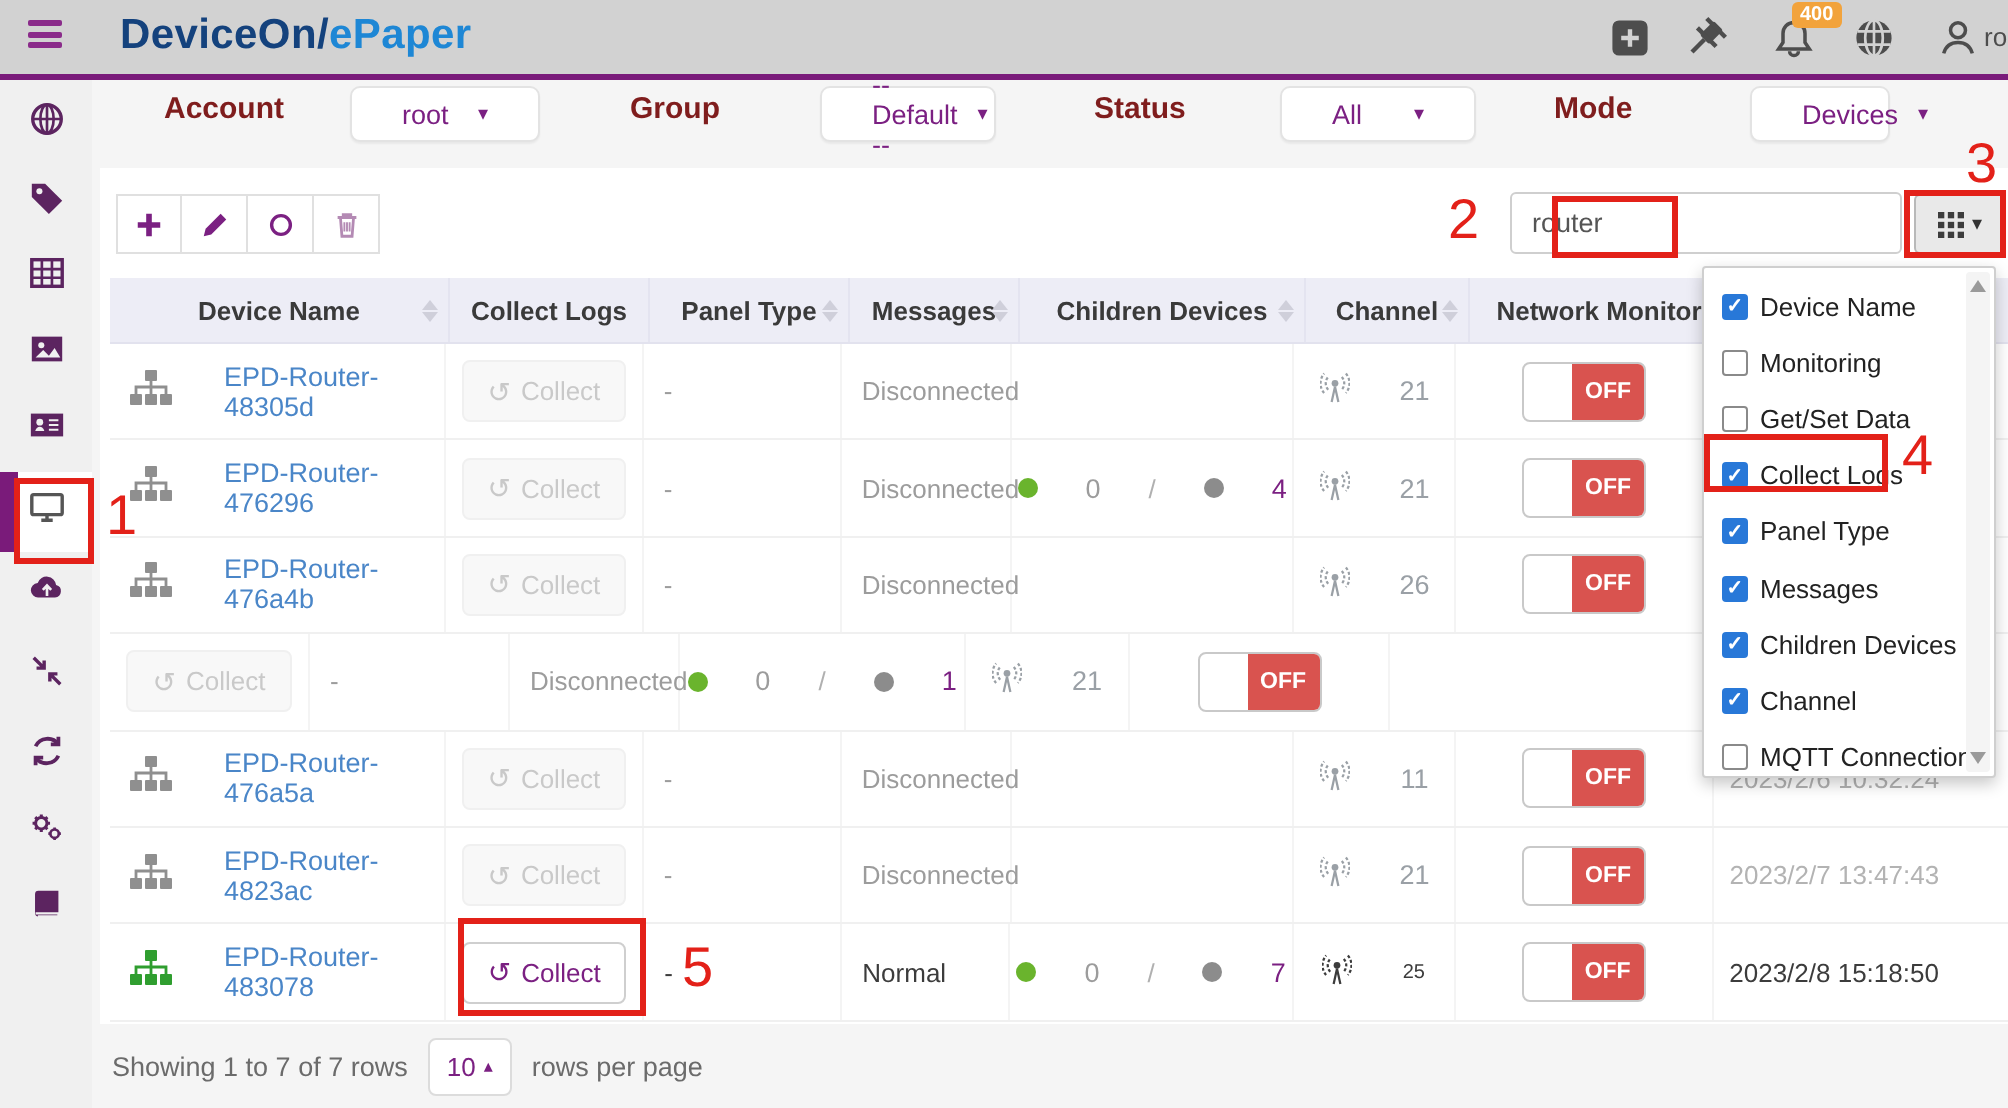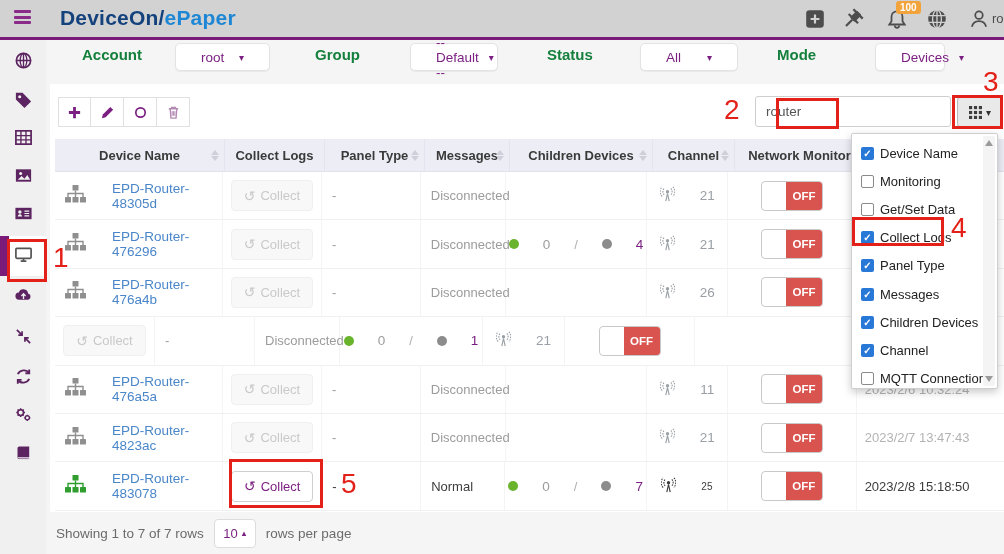--- a/index.html
+++ b/index.html
@@ -24,21 +24,21 @@
   
   .sidebar { position:absolute; left:0; top:40px; width:46px; height:514px; background:#f0f0f0; }
   .sb-item { position:absolute; left:0; width:46px; height:40px; display:flex; align-items:center; justify-content:center;
              color:#5c2460; cursor:pointer; }
   .sb-item svg { width:19px; height:19px; }
   .sb-item.active { background:#fff; }
   .sb-item.active::before { content:""; position:absolute; left:0; top:0; width:9px; height:40px; background:#7a1b7a; }
 
   
   .filterbar { position:absolute; left:46px; top:40px; width:958px; height:44px; }
-  .flt-label { position:absolute; top:6px; font-size:15px; font-weight:bold; color:#15803d; }
+  .flt-label { position:absolute; top:6px; font-size:15px; font-weight:bold; color:#7f1d1d; }
   .flt-select { position:absolute; top:3px; height:28px; background:#fff; border:1px solid #e3e3e3; border-radius:5px;
                 font-size:13.5px; color:#7b2082; display:flex; align-items:center; padding:0 25px; cursor:pointer;
                 box-shadow:0 1px 1px rgba(0,0,0,.05); }
   .flt-select .caret { margin-left:auto; font-size:10px; color:#7b2082; padding-left:10px; }
 
   
   .card { position:absolute; left:50px; top:84px; width:954px; height:428px; background:#fff; }
   .btn-group { position:absolute; left:8px; top:13px; display:flex; }
   .tool-btn { width:33px; height:30px; background:#fff; border:1px solid #e0e0e0; display:flex; align-items:center;
               justify-content:center; color:#7b2082; cursor:pointer; }
@@ -137,21 +137,21 @@
               <rect x="4" y="8.5" width="12" height="2" fill="#4d4d4d"></rect>
               <rect x="9" y="11" width="2" height="8" fill="#4d4d4d"></rect>
             </g>
           </svg>
       </span>
       <span class="tico" style="left:auto;right:96px;">
         <svg viewBox="0 0 20 20">
             <path d="M10 3c-3 0-5 2.2-5 5v4l-2 3h14l-2-3V8c0-2.8-2-5-5-5z" fill="none" stroke="#4d4d4d" stroke-width="1.6"></path>
             <path d="M8 16a2 2 0 0 0 4 0" fill="none" stroke="#4d4d4d" stroke-width="1.6"></path>
           </svg>
-        <span class="badge">100</span>
+        <span class="badge">400</span>
       </span>
       <span class="tico" style="left:auto;right:56px;">
         <svg viewBox="0 0 20 20">
             <circle cx="10" cy="10" r="8" fill="#4d4d4d"></circle>
             <path d="M10 2v16M2.5 7h15M2.5 13h15" stroke="#d2d2d2" stroke-width="1.2"></path>
             <ellipse cx="10" cy="10" rx="4" ry="8" fill="none" stroke="#d2d2d2" stroke-width="1.2"></ellipse>
           </svg>
       </span>
       <span class="tico" style="left:auto;right:14px;">
         <svg viewBox="0 0 20 20">

